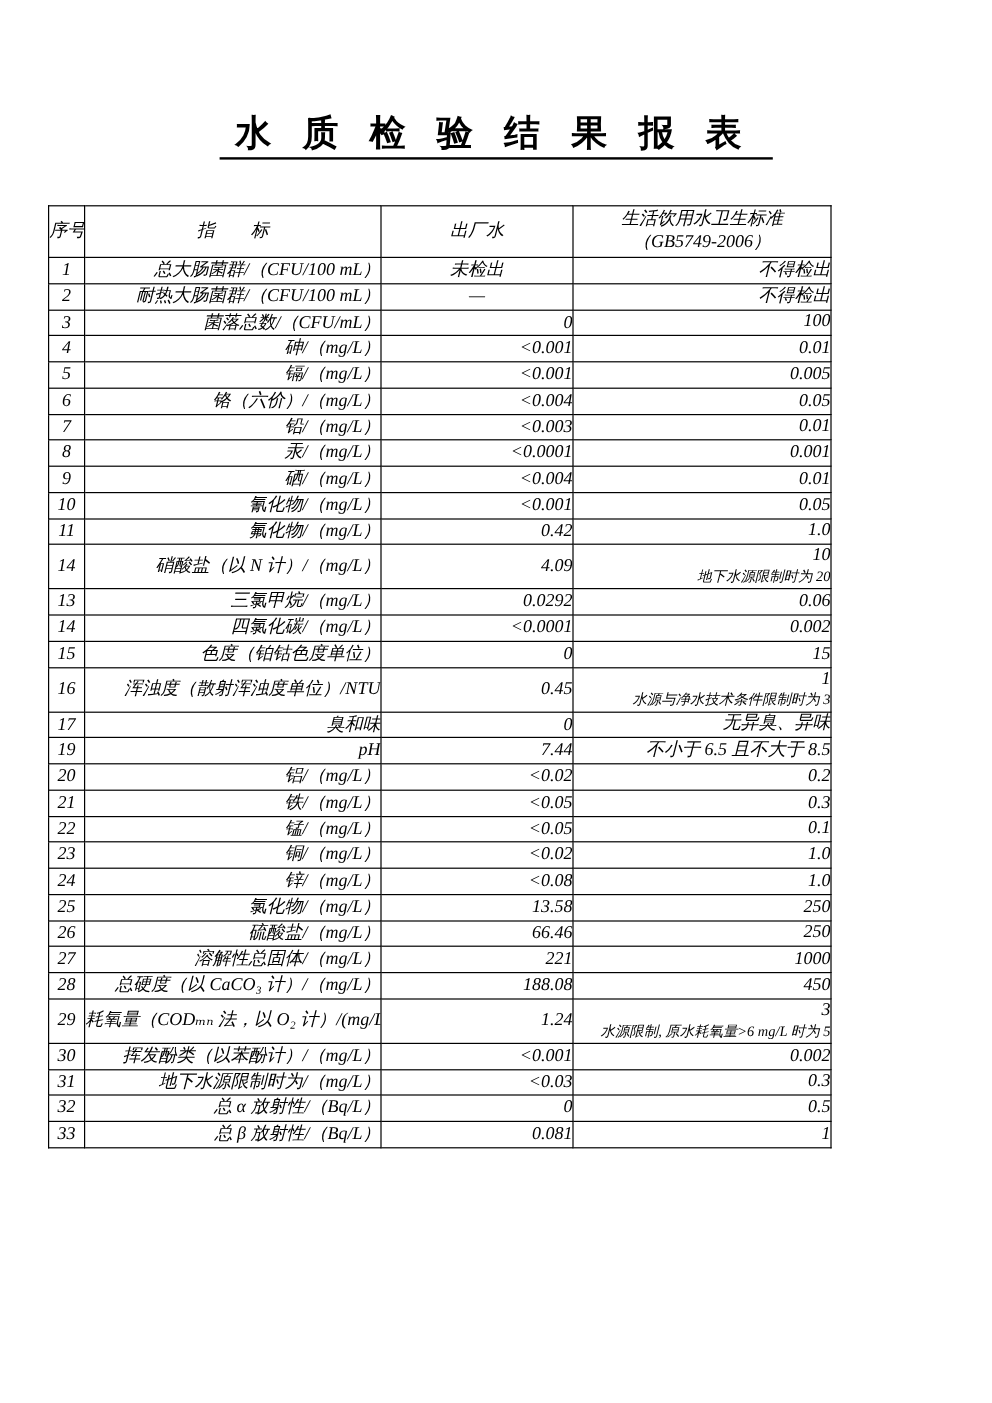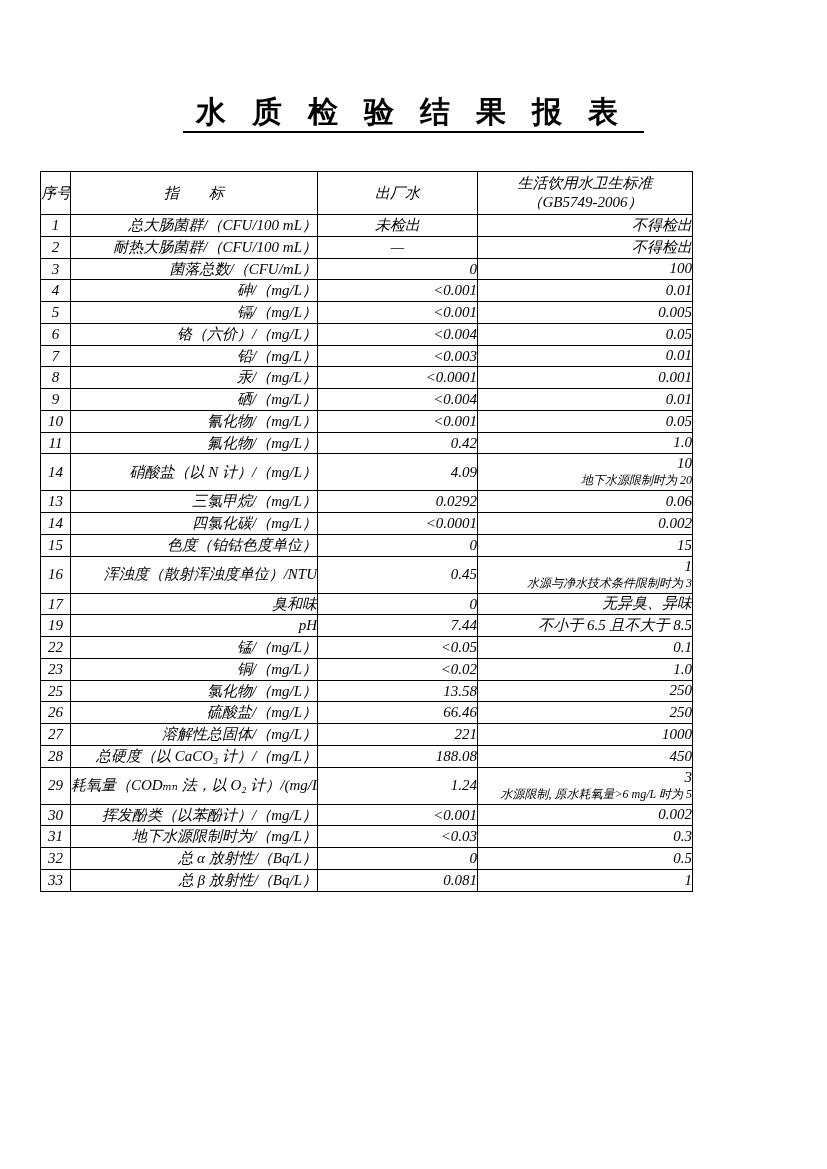--- a/index.html
+++ b/index.html
@@ -235,31 +235,55 @@
         </tr>
         <tr>
           <td class="c-no">19</td>
           <td class="c-name">pH</td>
           <td class="c-val">7.44</td>
           <td class="c-std">
             <div>不小于 6.5 且不大于 8.5</div>
           </td>
         </tr>
         <tr>
+          <td class="c-no">20</td>
+          <td class="c-name">铝/（mg/L）</td>
+          <td class="c-val">&lt;0.02</td>
+          <td class="c-std">
+            <div>0.2</div>
+          </td>
+        </tr>
+        <tr>
+          <td class="c-no">21</td>
+          <td class="c-name">铁/（mg/L）</td>
+          <td class="c-val">&lt;0.05</td>
+          <td class="c-std">
+            <div>0.3</div>
+          </td>
+        </tr>
+        <tr>
           <td class="c-no">22</td>
           <td class="c-name">锰/（mg/L）</td>
           <td class="c-val">&lt;0.05</td>
           <td class="c-std">
             <div>0.1</div>
           </td>
         </tr>
         <tr>
           <td class="c-no">23</td>
           <td class="c-name">铜/（mg/L）</td>
           <td class="c-val">&lt;0.02</td>
+          <td class="c-std">
+            <div>1.0</div>
+          </td>
+        </tr>
+        <tr>
+          <td class="c-no">24</td>
+          <td class="c-name">锌/（mg/L）</td>
+          <td class="c-val">&lt;0.08</td>
           <td class="c-std">
             <div>1.0</div>
           </td>
         </tr>
         <tr>
           <td class="c-no">25</td>
           <td class="c-name">氯化物/（mg/L）</td>
           <td class="c-val">13.58</td>
           <td class="c-std">
             <div>250</div>

